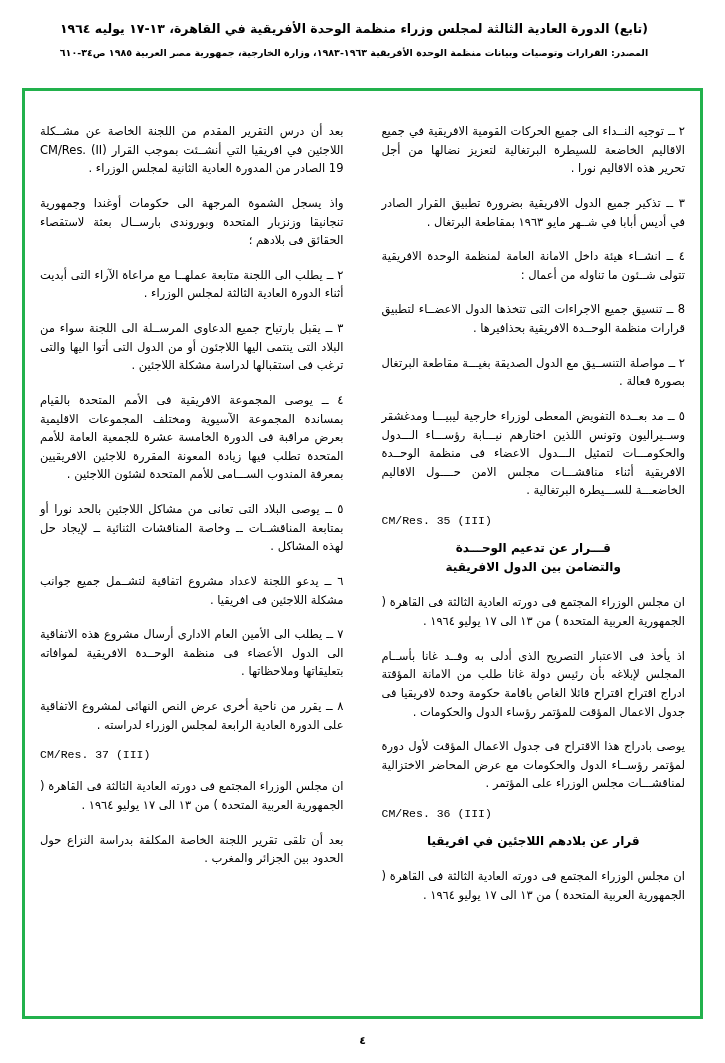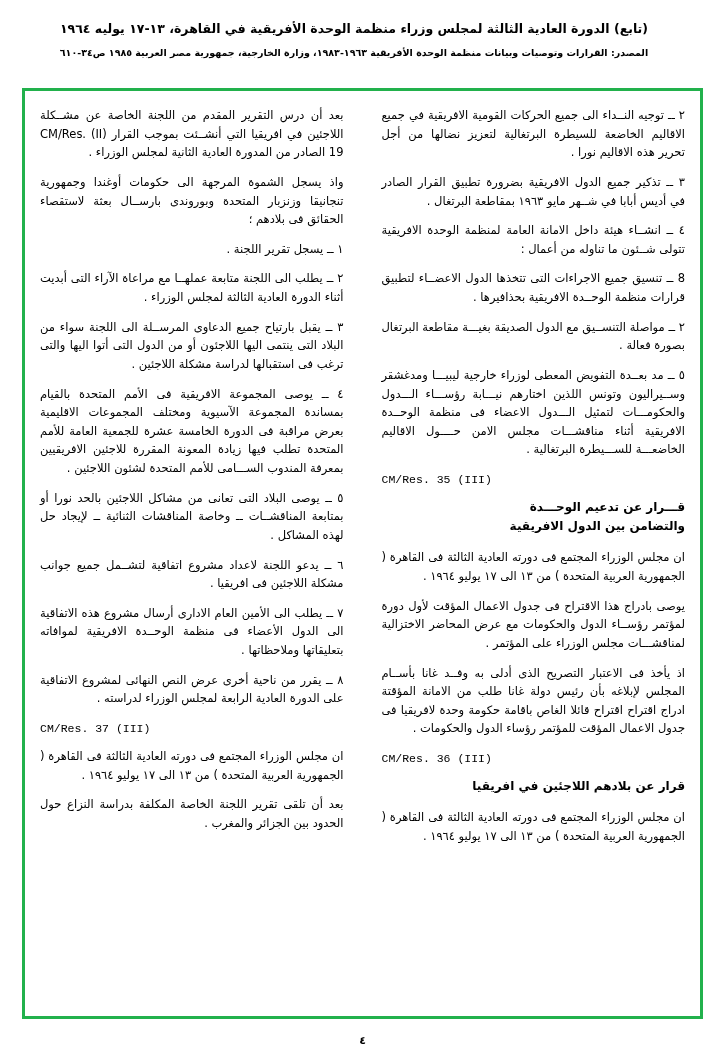--- a/index.html
+++ b/index.html
@@ -61,36 +61,36 @@
     box-sizing: border-box;
   }
   .col {
     width: 50%;
     box-sizing: border-box;
     padding: 6px 6px 0 6px;
   }
   p.para {
     font-size: 11.5px;
     line-height: 1.62;
-    margin: 0 0 11px 0;
+    margin: 16px 0 11px 0;
     text-align: justify;
     text-justify: inter-word;
   }
   .res-code {
     font-size: 11.5px;
     font-weight: normal;
     direction: ltr;
     text-align: left;
     margin: 14px 0 12px 0;
     font-family: Liberation Mono, monospace;
   }
   .res-title {
     font-size: 12px;
     font-weight: bold;
-    text-align: right;
+    text-align: center;
     line-height: 1.6;
     margin: 0 0 12px 0;
   }
   .page-number {
     position: absolute;
     bottom: 16px;
     left: 0;
     right: 0;
     text-align: center;
     font-size: 11px;
@@ -113,30 +113,29 @@
     <div class="col" id="col-right">
         <p class="para">٢ ــ توجيه النــداء الى جميع الحركات القومية الافريقية في جميع الاقاليم الخاضعة للسيطرة البرتغالية لتعزيز نضالها من أجل تحرير هذه الاقاليم نورا .</p>
         <p class="para">٣ ــ تذكير جميع الدول الافريقية بضرورة تطبيق القرار الصادر في أديس أبابا في شــهر مايو ١٩٦٣ بمقاطعة البرتغال .</p>
         <p class="para">٤ ــ انشــاء هيئة داخل الامانة العامة لمنظمة الوحدة الافريقية تتولى شــئون ما تناوله من أعمال :</p>
         <p class="para">8 ــ تنسيق جميع الاجراءات التى تتخذها الدول الاعضــاء لتطبيق قرارات منظمة الوحــدة الافريقية بحذافيرها .</p>
         <p class="para">٢ ــ مواصلة التنســيق مع الدول الصديقة بغيـــة مقاطعة البرتغال بصورة فعالة .</p>
         <p class="para">٥ ــ مد بعــدة التفويض المعطى لوزراء خارجية ليبيـــا ومدغشقر وســيراليون وتونس اللذين اختارهم نيـــابة رؤســـاء الـــدول والحكومـــات لتمثيل الـــدول الاعضاء فى منظمة الوحــدة الافريقية أثناء مناقشـــات مجلس الامن حــــول الاقاليم الخاضعـــة للســـيطرة البرتغالية .</p>
         <div class="res-code">CM/Res. 35 (III)</div>
         <div class="res-title">قـــرار عن تدعيم الوحـــدة<br>والتضامن بين الدول الافريقية</div>
         <p class="para">ان مجلس الوزراء المجتمع فى دورته العادية الثالثة فى القاهرة ( الجمهورية العربية المتحدة ) من ١٣ الى ١٧ يوليو ١٩٦٤ .</p>
+        <p class="para">اذ يأخذ فى الاعتبار التصريح الذى أدلى به وفــد غانا بأســام المجلس لإبلاغه بأن رئيس دولة غانا طلب من الامانة المؤقتة ادراج اقتراح اقتراح قائلا الغاص باقامة حكومة وحدة لافريقيا فى جدول الاعمال المؤقت للمؤتمر رؤساء الدول والحكومات .</p>
         <p class="para">يوصى بادراج هذا الاقتراح فى جدول الاعمال المؤقت لأول دورة لمؤتمر رؤســاء الدول والحكومات مع عرض المحاضر الاختزالية لمناقشـــات مجلس الوزراء على المؤتمر .</p>
-        <p class="para">اذ يأخذ فى الاعتبار التصريح الذى أدلى به وفــد غانا بأســام المجلس لإبلاغه بأن رئيس دولة غانا طلب من الامانة المؤقتة ادراج اقتراح اقتراح قائلا الغاص باقامة حكومة وحدة لافريقيا فى جدول الاعمال المؤقت للمؤتمر رؤساء الدول والحكومات .</p>
         <div class="res-code">CM/Res. 36 (III)</div>
         <div class="res-title">قرار عن بلادهم اللاجئين في افريقيا</div>
         <p class="para">ان مجلس الوزراء المجتمع فى دورته العادية الثالثة فى القاهرة ( الجمهورية العربية المتحدة ) من ١٣ الى ١٧ يوليو ١٩٦٤ .</p>
       </div>
     <div class="col" id="col-left">
         <p class="para">بعد أن درس التقرير المقدم من اللجنة الخاصة عن مشــكلة اللاجئين في افريقيا التي أنشــئت بموجب القرار (II) CM/Res. 19 الصادر من المدورة العادية الثانية لمجلس الوزراء .</p>
         <p class="para">واذ يسجل الشموة المرجهة الى حكومات أوغندا وجمهورية تنجانيقا وزنزبار المتحدة وبوروندى بارســال بعثة لاستقصاء الحقائق فى بلادهم ؛</p>
-        <p class="para">١ ــ يسجل تقرير اللجنة .</p>
         <p class="para">٢ ــ يطلب الى اللجنة متابعة عملهــا مع مراعاة الآراء التى أبديت أثناء الدورة العادية الثالثة لمجلس الوزراء .</p>
         <p class="para">٣ ــ يقبل بارتياح جميع الدعاوى المرســلة الى اللجنة سواء من البلاد التى ينتمى اليها اللاجئون أو من الدول التى أتوا اليها والتى ترغب فى استقبالها لدراسة مشكلة اللاجئين .</p>
         <p class="para">٤ ــ يوصى المجموعة الافريقية فى الأمم المتحدة بالقيام بمساندة المجموعة الآسيوية ومختلف المجموعات الاقليمية بعرض مراقبة فى الدورة الخامسة عشرة للجمعية العامة للأمم المتحدة تطلب فيها زيادة المعونة المقررة للاجئين الافريقيين بمعرفة المندوب الســـامى للأمم المتحدة لشئون اللاجئين .</p>
         <p class="para">٥ ــ يوصى البلاد التى تعانى من مشاكل اللاجئين بالحد نورا أو بمتابعة المناقشــات ــ وخاصة المناقشات الثنائية ــ لإيجاد حل لهذه المشاكل .</p>
         <p class="para">٦ ــ يدعو اللجنة لاعداد مشروع اتفاقية لتشــمل جميع جوانب مشكلة اللاجئين فى افريقيا .</p>
         <p class="para">٧ ــ يطلب الى الأمين العام الادارى أرسال مشروع هذه الاتفاقية الى الدول الأعضاء فى منظمة الوحــدة الافريقية لموافاته بتعليقاتها وملاحظاتها .</p>
         <p class="para">٨ ــ يقرر من ناحية أخرى عرض النص النهائى لمشروع الاتفاقية على الدورة العادية الرابعة لمجلس الوزراء لدراسته .</p>
         <div class="res-code">CM/Res. 37 (III)</div>
         <p class="para">ان مجلس الوزراء المجتمع فى دورته العادية الثالثة فى القاهرة ( الجمهورية العربية المتحدة ) من ١٣ الى ١٧ يوليو ١٩٦٤ .</p>
         <p class="para">بعد أن تلقى تقرير اللجنة الخاصة المكلفة بدراسة النزاع حول الحدود بين الجزائر والمغرب .</p>

